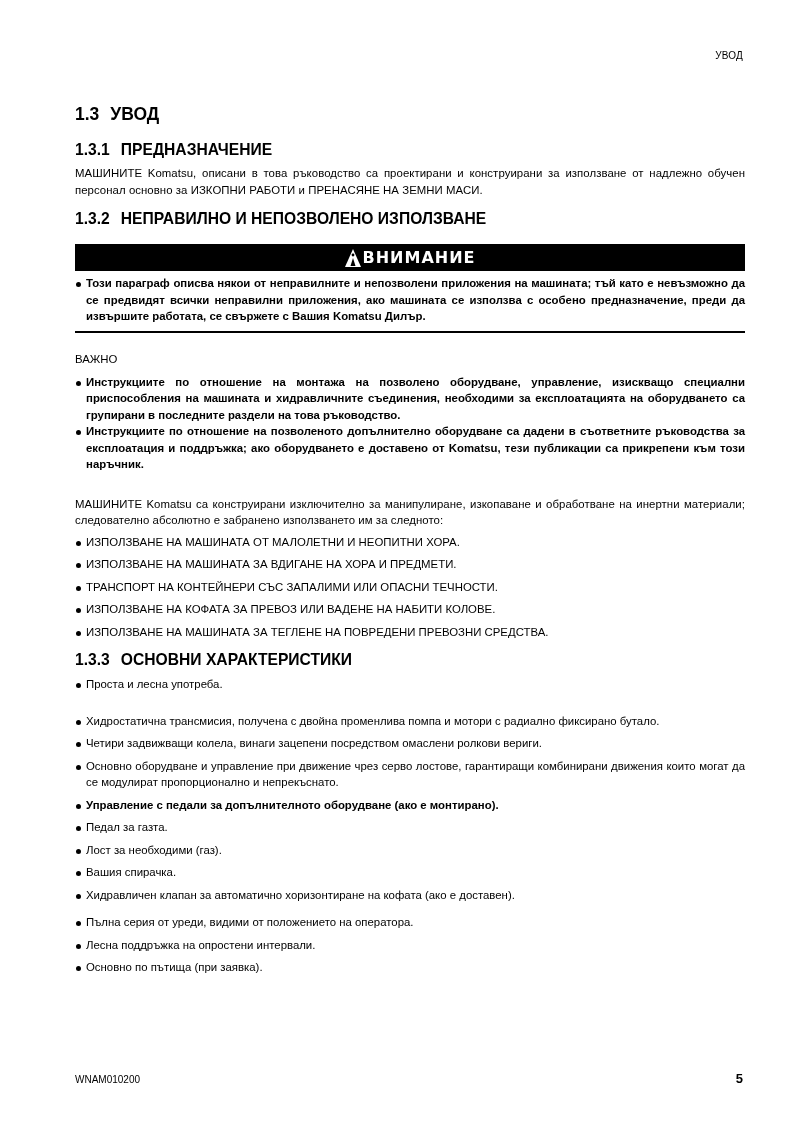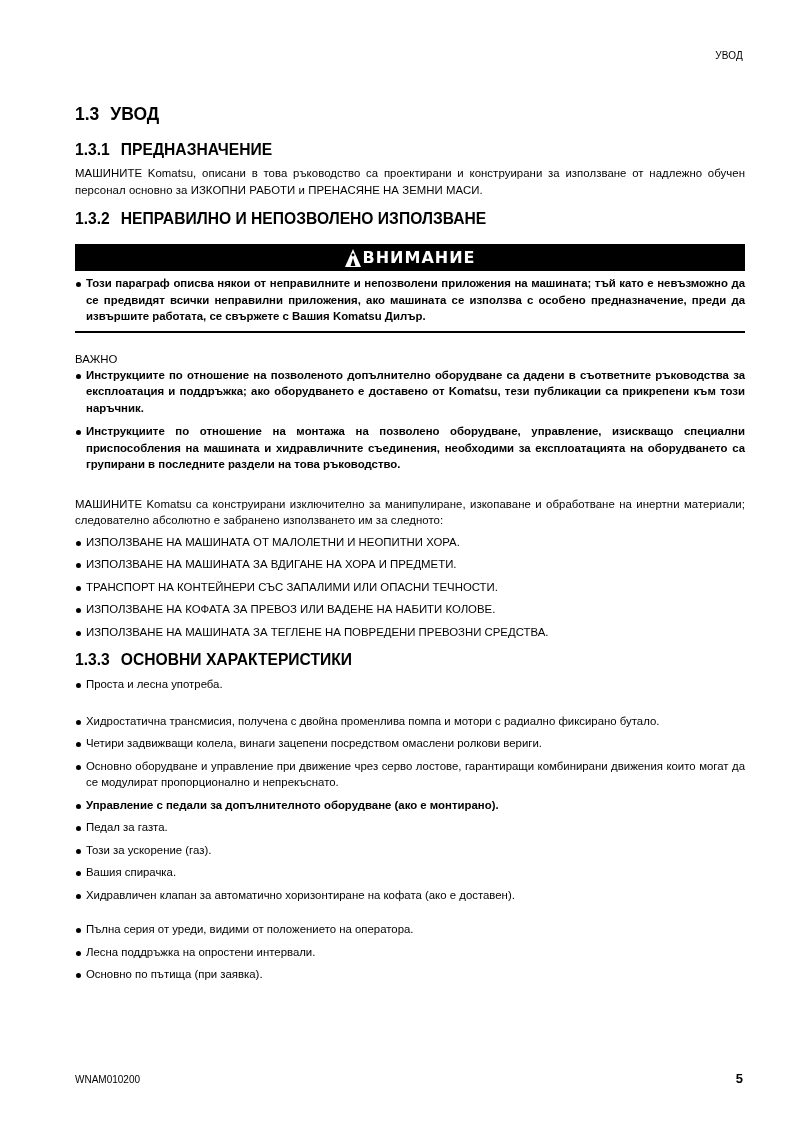--- a/index.html
+++ b/index.html
@@ -86,22 +86,22 @@
       <span class="warn-title">ВНИМАНИЕ</span>
     </div>
     <ul class="bullets bold" style="margin-top:4px;">
       <li>Този параграф описва някои от неправилните и непозволени приложения на машината; тъй като е невъзможно да се предвидят всички неправилни приложения, ако машината се използва с особено предназначение, преди да извършите работата, се свържете с Вашия Komatsu Дилър.</li>
     </ul>
     <div class="warn-rule"></div>
   </div>
 
   <div class="label" style="margin-top:18px;">ВАЖНО</div>
   <ul class="bullets bold">
+    <li style="margin-top:7px;">Инструкциите по отношение на монтажа на позволено оборудване, управление, изискващо специални приспособления на машината и хидравличните съединения, необходими за експлоатацията на оборудването са групирани в последните раздели на това ръководство.</li>
     <li>Инструкциите по отношение на позволеното допълнително оборудване са дадени в съответните ръководства за експлоатация и поддръжка; ако оборудването е доставено от Komatsu, тези публикации са прикрепени към този наръчник.</li>
-    <li style="margin-top:7px;">Инструкциите по отношение на монтажа на позволено оборудване, управление, изискващо специални приспособления на машината и хидравличните съединения, необходими за експлоатацията на оборудването са групирани в последните раздели на това ръководство.</li>
   </ul>
 
   <p class="body" style="margin-top:23px;">МАШИНИТЕ Komatsu са конструирани изключително за манипулиране, изкопаване и обработване на инертни материали; следователно абсолютно е забранено използването им за следното:</p>
   <ul class="bullets" style="margin-top:5px;">
     <li>ИЗПОЛЗВАНЕ НА МАШИНАТА ОТ МАЛОЛЕТНИ И НЕОПИТНИ ХОРА.</li>
     <li style="margin-top:6px;">ИЗПОЛЗВАНЕ НА МАШИНАТА ЗА ВДИГАНЕ НА ХОРА И ПРЕДМЕТИ.</li>
     <li style="margin-top:6px;">ТРАНСПОРТ НА КОНТЕЙНЕРИ СЪС ЗАПАЛИМИ ИЛИ ОПАСНИ ТЕЧНОСТИ.</li>
     <li style="margin-top:6px;">ИЗПОЛЗВАНЕ НА КОФАТА ЗА ПРЕВОЗ ИЛИ ВАДЕНЕ НА НАБИТИ КОЛОВЕ.</li>
     <li style="margin-top:6px;">ИЗПОЛЗВАНЕ НА МАШИНАТА ЗА ТЕГЛЕНЕ НА ПОВРЕДЕНИ ПРЕВОЗНИ СРЕДСТВА.</li>
   </ul>
@@ -110,23 +110,23 @@
     <span class="num">1.3.3</span><span>ОСНОВНИ ХАРАКТЕРИСТИКИ</span>
   </h2>
 
   <ul class="bullets" style="margin-top:4px;">
     <li>Проста и лесна употреба.</li>
     <li style="margin-top:20px;">Хидростатична трансмисия, получена с  двойна променлива помпа и мотори с радиално фиксирано бутало.</li>
     <li style="margin-top:6px;">Четири задвижващи колела, винаги зацепени посредством омаслени ролкови вериги.</li>
     <li style="margin-top:6px;">Основно оборудване и управление при движение чрез серво лостове, гарантиращи комбинирани движения които могат да се модулират пропорционално и непрекъснато.</li>
     <li style="margin-top:6px;font-weight:bold;">Управление с педали за допълнителното оборудване (ако е монтирано).</li>
     <li style="margin-top:6px;">Педал за газта.</li>
-    <li style="margin-top:6px;">Този за ускорение (газ).</li>
+    <li style="margin-top:6px;">Лост за необходими (газ).</li>
     <li style="margin-top:6px;">Вашия спирачка.</li>
     <li style="margin-top:6px;">Хидравличен клапан за автоматично хоризонтиране на кофата (ако е доставен).</li>
-    <li style="margin-top:18px;">Пълна серия от уреди, видими от положението на оператора.</li>
+    <li style="margin-top:11px;">Пълна серия от уреди, видими от положението на оператора.</li>
     <li style="margin-top:6px;">Лесна поддръжка на опростени интервали.</li>
     <li style="margin-top:6px;">Основно по пътища (при заявка).</li>
   </ul>
 </div>
 
 <div class="footer-code">WNAM010200</div>
 <div class="footer-page">5</div>
 
 </body></html>

